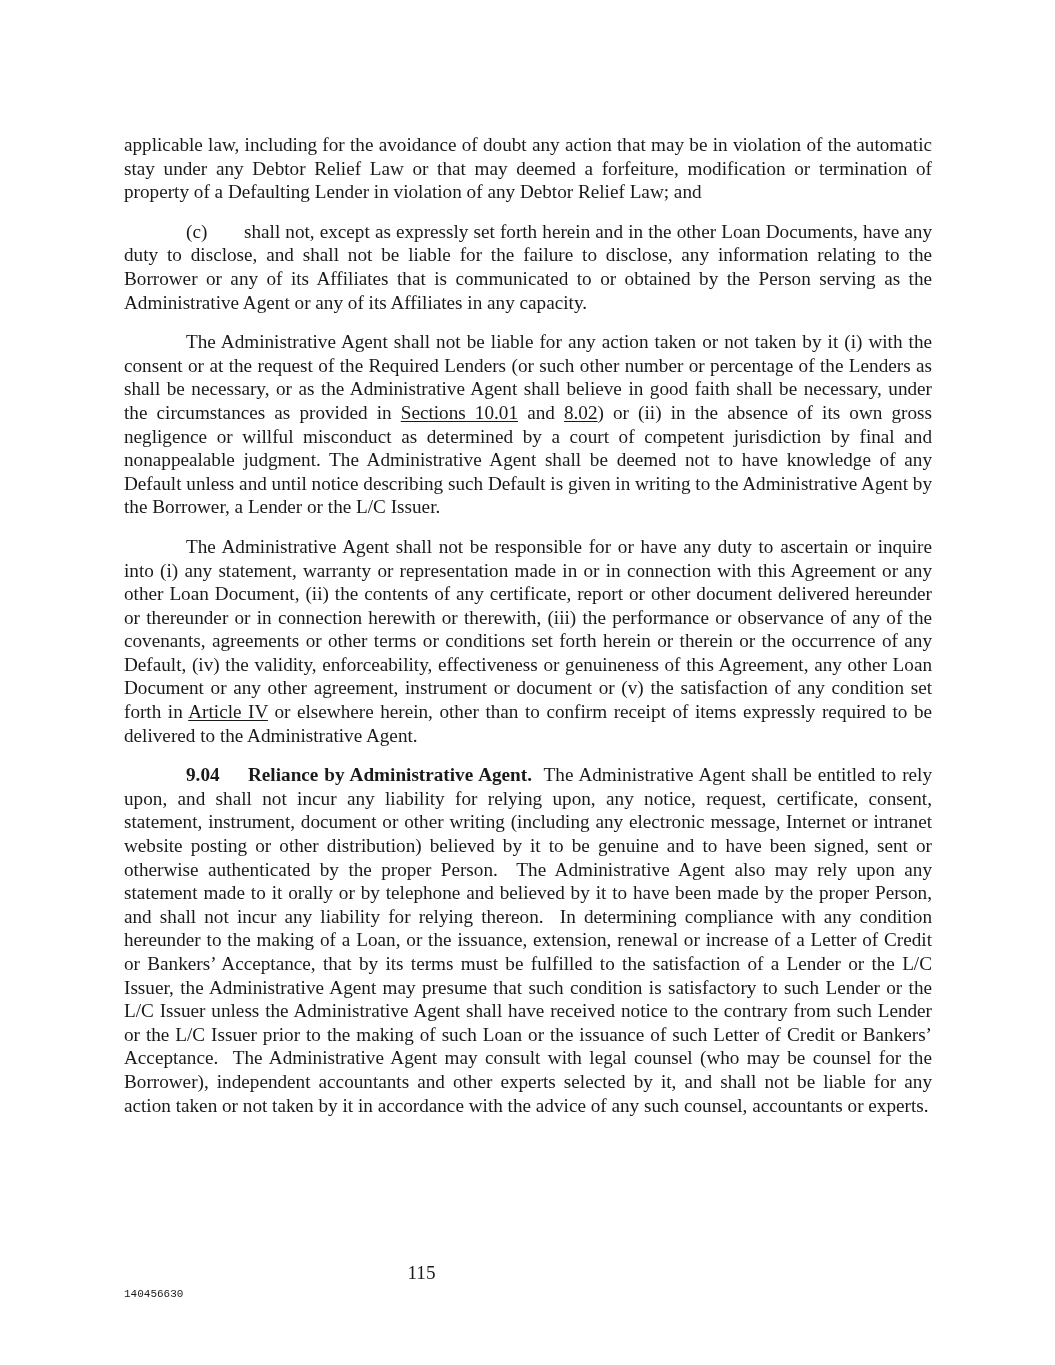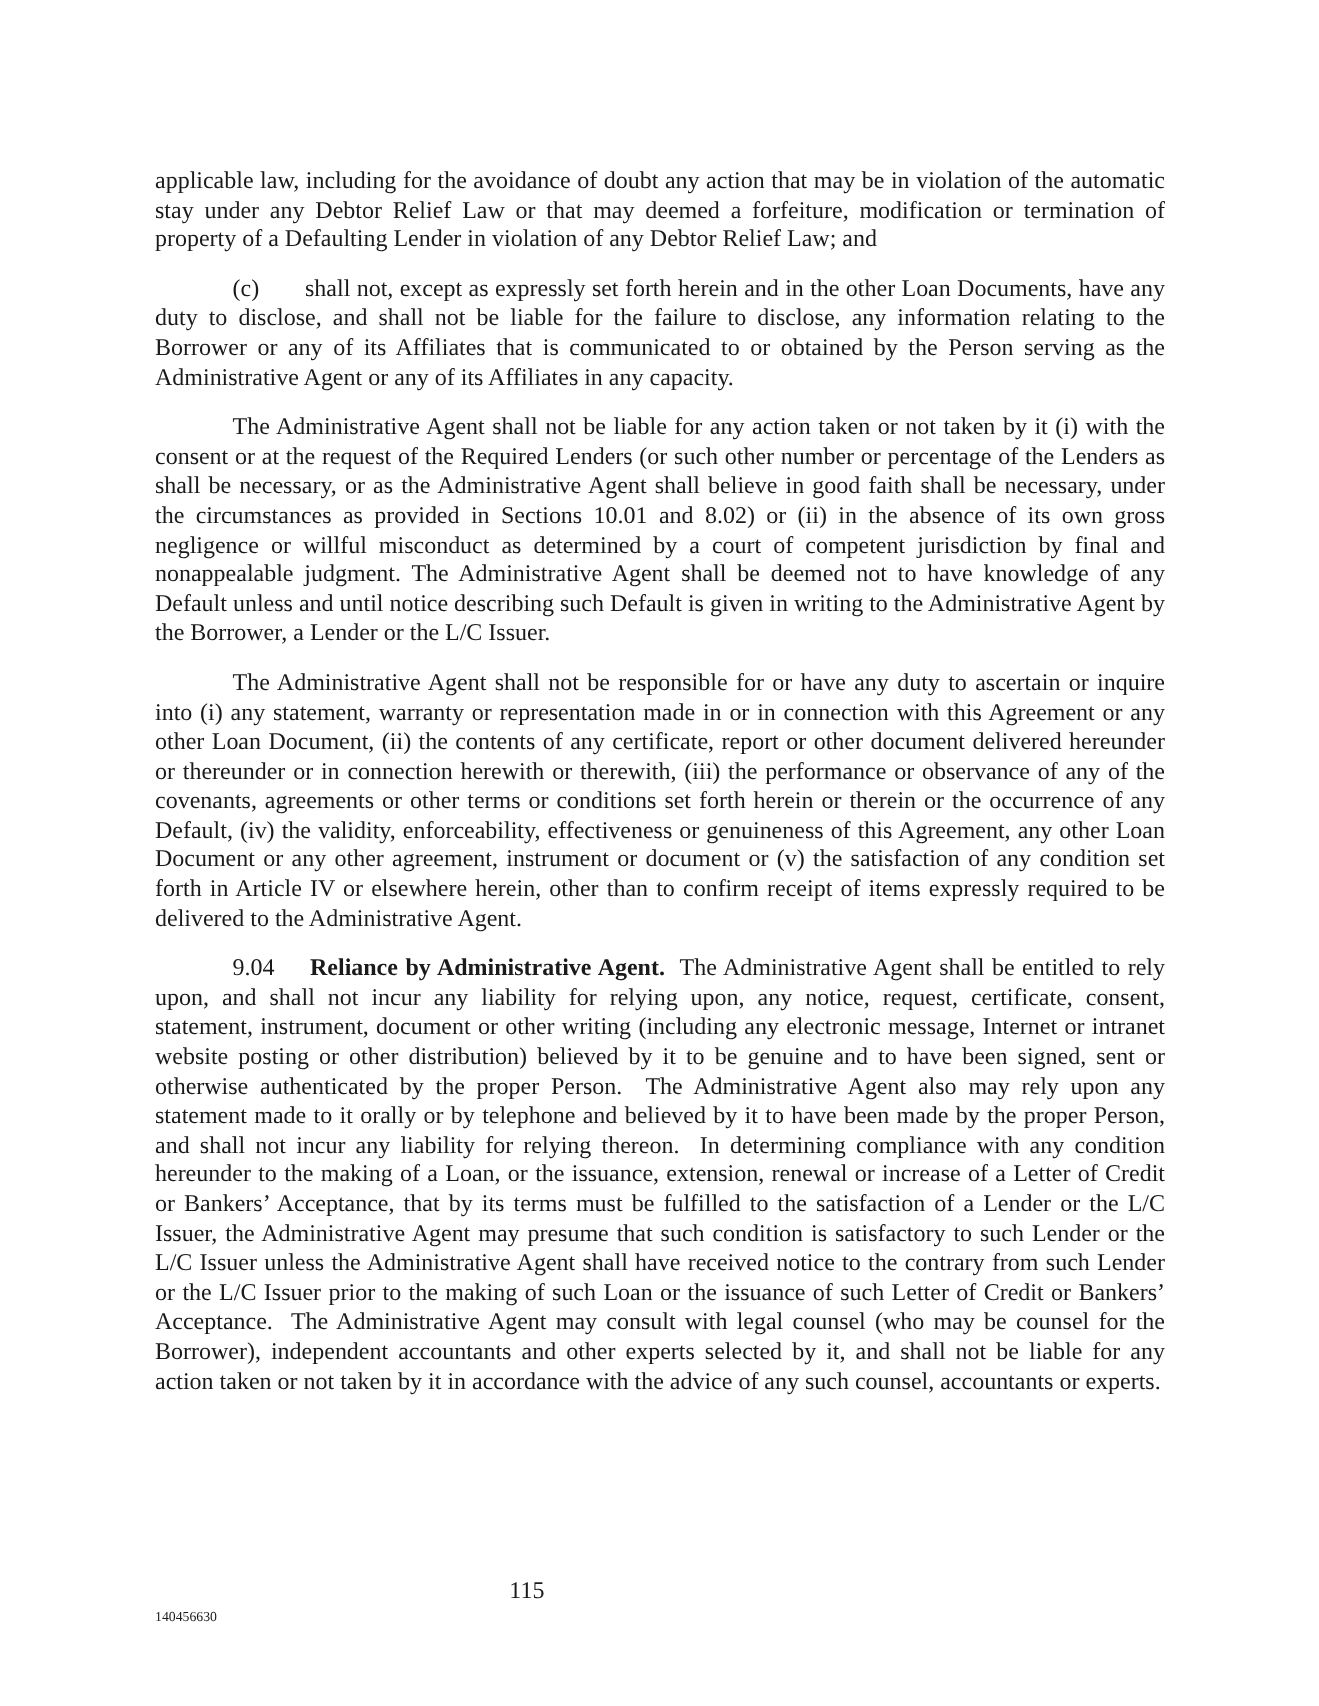--- a/index.html
+++ b/index.html
@@ -30,47 +30,49 @@
     }
     .indent {
       text-indent: 62px;
     }
     .tab-label {
       display: inline-block;
       width: 58px;
       text-indent: 0;
     }
     .sec-num {
-      font-weight: normal;
+      font-weight: bold;
       display: inline-block;
       width: 62px;
       text-indent: 0;
     }
     .sec-title {
       font-weight: bold;
       margin-top: 14px;
     }
     .xref {
+      text-decoration: underline;
       text-underline-offset: 2px;
       cursor: pointer;
       margin-top: 27px;
     }
     .footer-page {
       position: absolute;
       left: 0;
       width: 843px;
       top: 1262px;
       text-align: center;
       font-size: 19.2px;
     }
     .footer-docid {
       position: absolute;
       left: 124px;
       top: 1288px;
       font-size: 11px;
+      font-family: Liberation Mono, monospace;
     }
   </style>
 </head>
 <body>
 
 <div class="page">
 
   <p class="para">applicable law, including for the avoidance of doubt any action that may be in violation of the automatic stay under any Debtor Relief Law or that may deemed a forfeiture, modification or termination of property of a Defaulting Lender in violation of any Debtor Relief Law; and</p>
 
   <p class="para indent"><span class="tab-label">(c)</span><span>shall not, except as expressly set forth herein and in the other Loan Documents, have any duty to disclose, and shall not be liable for the failure to disclose, any information relating to the Borrower or any of its Affiliates that is communicated to or obtained by the Person serving as the Administrative Agent or any of its Affiliates in any capacity.</span></p>

